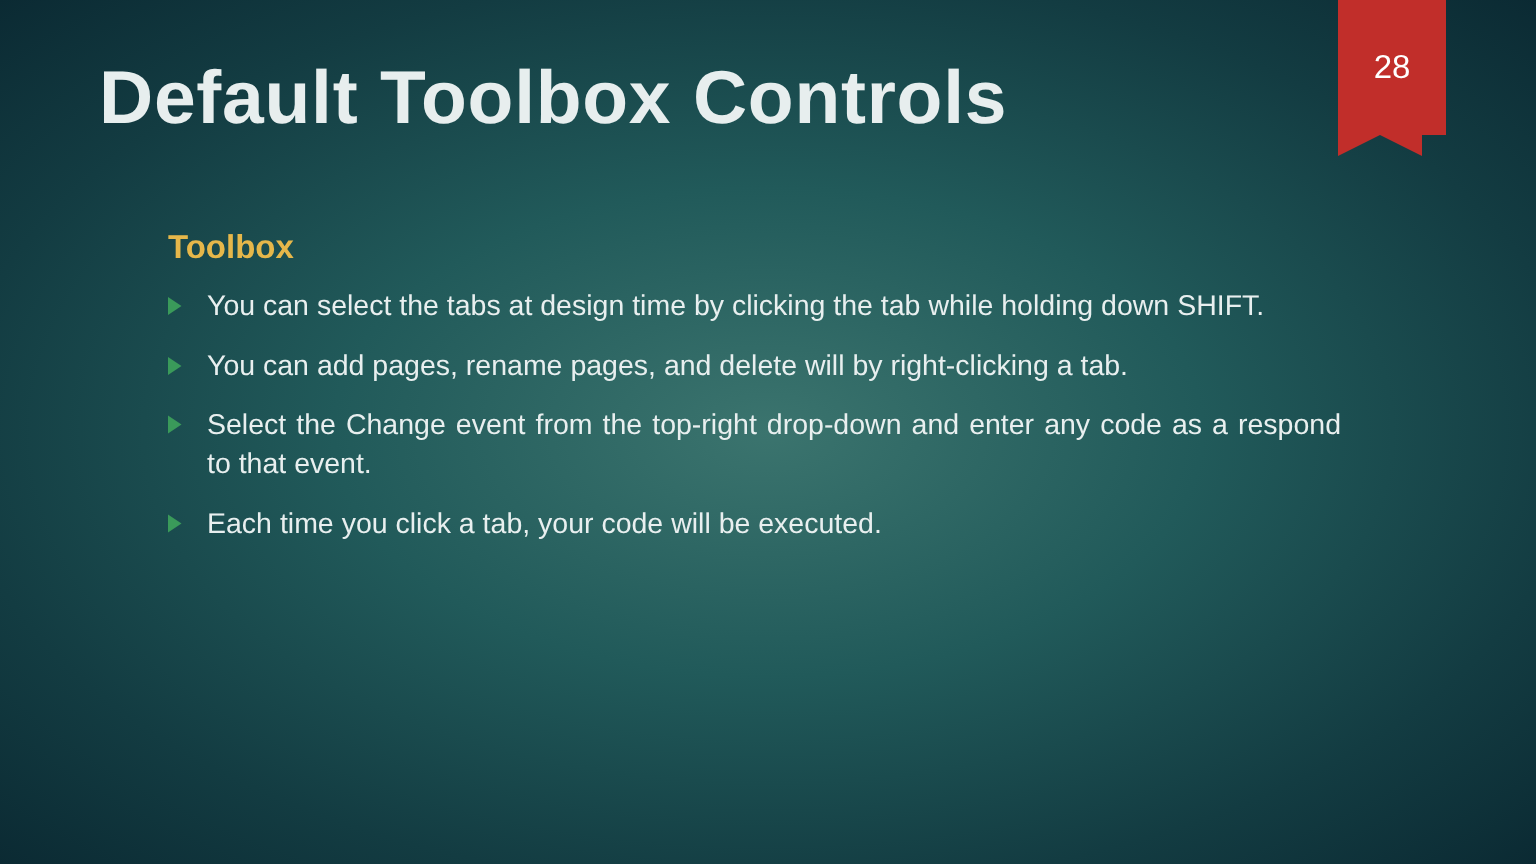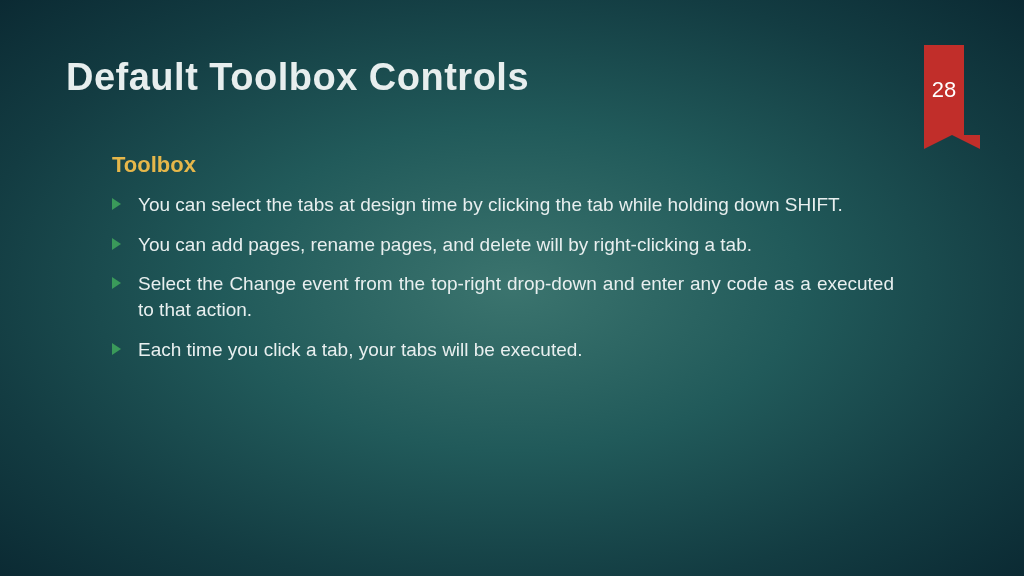--- a/index.html
+++ b/index.html
@@ -15,47 +15,46 @@
     width: 1024px;
     height: 576px;
     background: radial-gradient(ellipse at center, #3b746e 0%, #215a5a 40%, #133c42 75%, #0b2a33 100%);
     color: #e8efef;
     box-sizing: border-box;
   }
   .ribbon {
     position: absolute;
     top: 0;
     right: 60px;
-    width: 40px;
+    width: 72px;
     height: 90px;
     background: #c12e2a;
     color: #ffffff;
     display: flex;
     align-items: center;
     justify-content: center;
     font-size: 22px;
     font-weight: 400;
-    margin-top: 45px;
   }
   .ribbon::after {
     content: "";
     position: absolute;
     bottom: -14px;
     left: 0;
     width: 0;
     height: 0;
     border-left: 28px solid #c12e2a;
     border-right: 28px solid #c12e2a;
     border-bottom: 14px solid transparent;
   }
   .title {
     position: absolute;
-    top: 56px;
+    top: 36px;
     left: 66px;
-    font-size: 38px;
+    font-size: 50px;
     font-weight: 700;
     color: #e7eeee;
     letter-spacing: 0.5px;
   }
   .content {
     position: absolute;
     top: 152px;
     left: 112px;
     right: 130px;
   }
@@ -98,17 +97,17 @@
 <div class="slide">
   <div class="ribbon">
     <span>28</span>
   </div>
   <div class="title">Default Toolbox Controls</div>
   <div class="content">
     <div class="subhead">Toolbox</div>
     <ul class="bullets">
       <li>You can select the tabs at design time by clicking the tab while holding down SHIFT.</li>
       <li>You can add pages, rename pages, and delete will by right-clicking a tab.</li>
-      <li>Select the Change event from the top-right drop-down and enter any code as a executed to that action.</li>
-      <li>Each time you click a tab, your tabs will be executed.</li>
+      <li>Select the Change event from the top-right drop-down and enter any code as a respond to that event.</li>
+      <li>Each time you click a tab, your code will be executed.</li>
     </ul>
   </div>
 </div>
 
 </body></html>

